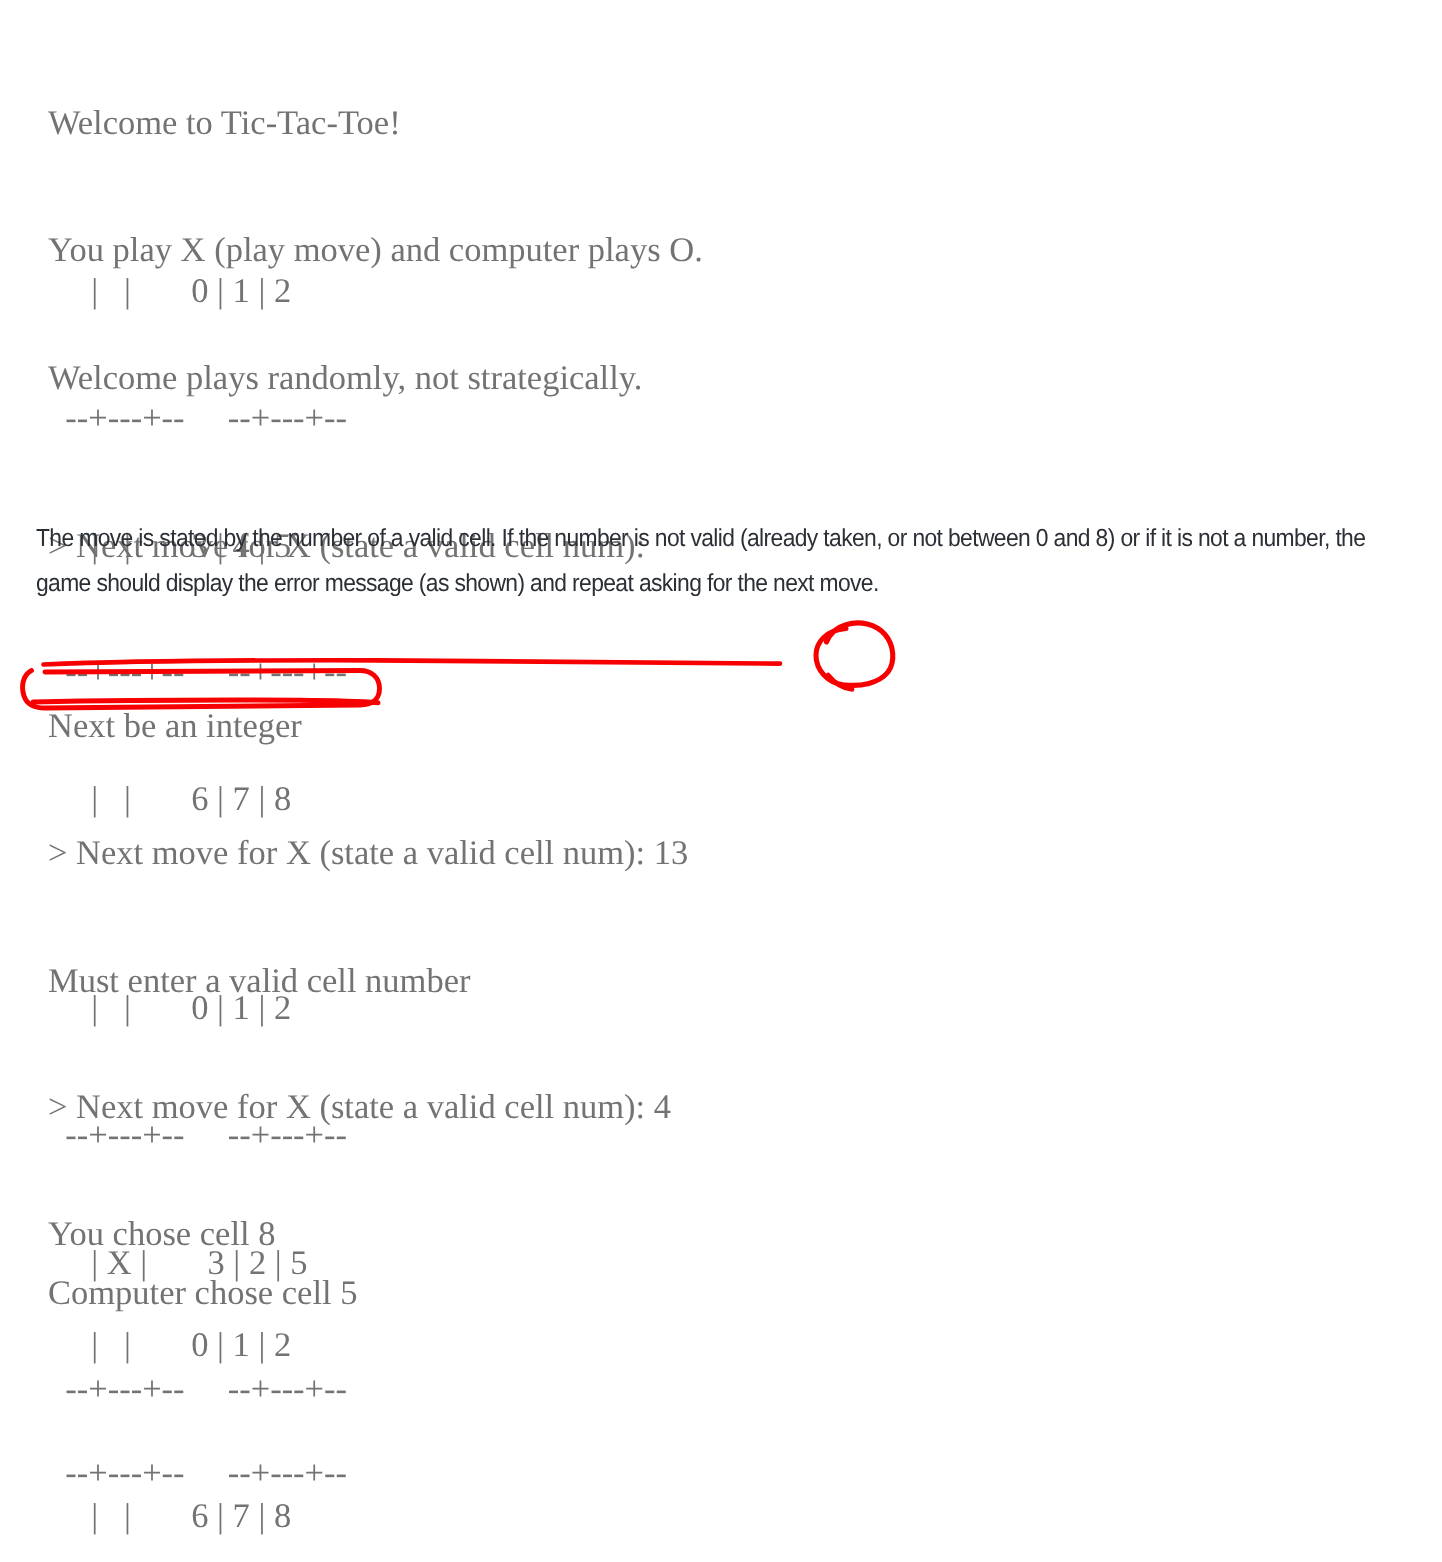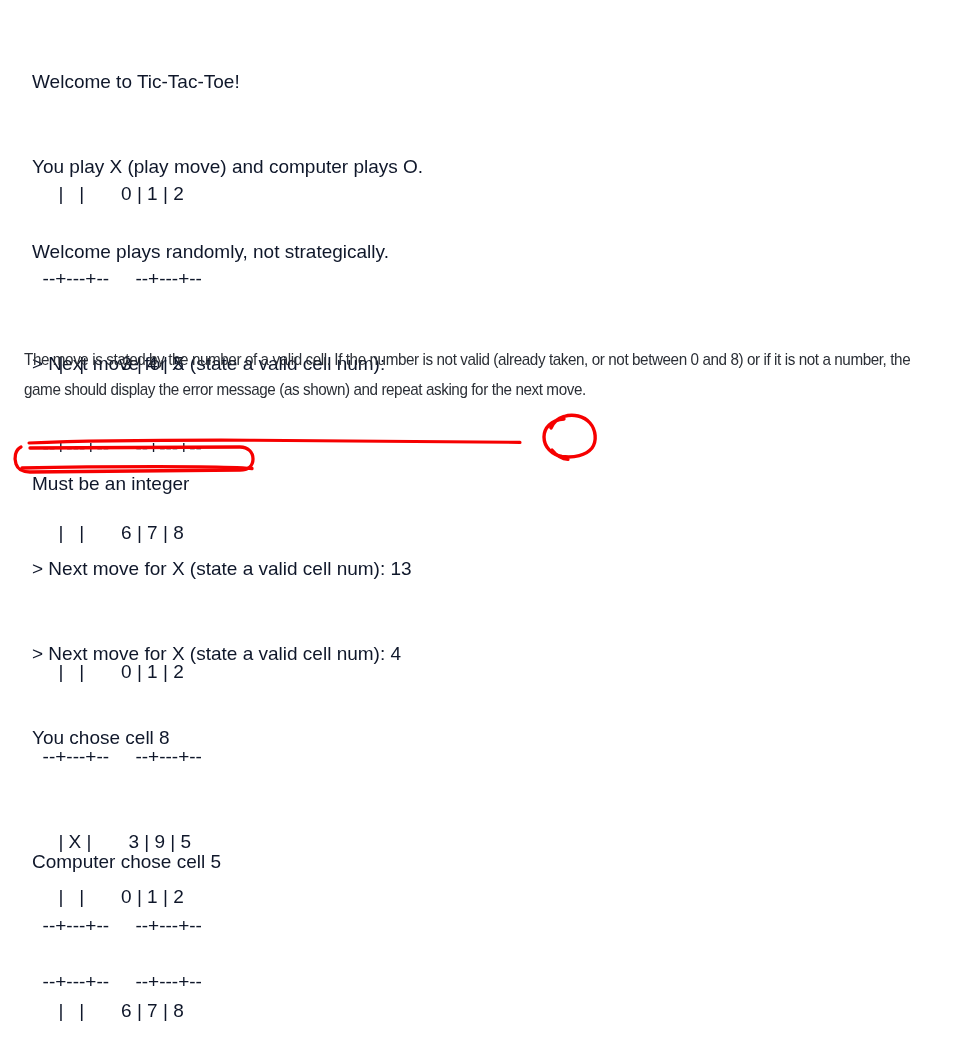--- a/index.html
+++ b/index.html
@@ -10,24 +10,24 @@
   body {
     width: 961px;
     height: 1041px;
     position: relative;
     overflow: hidden;
     font-family: "DejaVu Sans", sans-serif;
   }
 
   
   .console {
-    font-family: Liberation Sans, sans-serif;
-    font-size: 19px;
+    font-family: Liberation Serif, serif;
+    font-size: 23px;
     line-height: 28.2px;
-    color: #0f172a;
+    color: #737373;
     white-space: pre;
     letter-spacing: 0px;
   }
   .console-line {
     white-space: pre;
     height: 28.2px;
   }
 
   
   .blk { position: absolute; }
@@ -83,30 +83,31 @@
 
 <div class="blk console" id="prompt-1-block">
   <div class="console-line">&gt; Next move for X (state a valid cell num):</div>
 </div>
 
 <div class="blk" id="desc-block">
   <div class="prose">The move is stated by the number of a valid cell. If the number is not valid (already taken, or not between 0 and 8) or if it is not a number, the game should display the error message (as shown) and repeat asking for the next move.</div>
 </div>
 
 <div class="blk console" id="transcript-block">
-  <div class="console-line">Must be an integer</div>
+  <div class="console-line">Next be an integer</div>
   <div class="console-line">&gt; Next move for X (state a valid cell num): 13</div>
+  <div class="console-line">Must enter a valid cell number</div>
   <div class="console-line">&gt; Next move for X (state a valid cell num): 4</div>
   <div class="console-line">You chose cell 8</div>
 </div>
 
 <div class="blk console" id="board-2-block">
   <div class="console-line">     |   |       0 | 1 | 2</div>
   <div class="console-line">  --+---+--     --+---+--</div>
-  <div class="console-line">     | X |       3 | 9 | 5</div>
+  <div class="console-line">     | X |       3 | 2 | 5</div>
   <div class="console-line">  --+---+--     --+---+--</div>
   <div class="console-line">     |   |       6 | 7 | 8</div>
 </div>
 
 <div class="blk console" id="computer-block">
   <div class="console-line">Computer chose cell 5</div>
 </div>
 
 <div class="blk console" id="board-3-block">
   <div class="console-line">     |   |       0 | 1 | 2</div>

